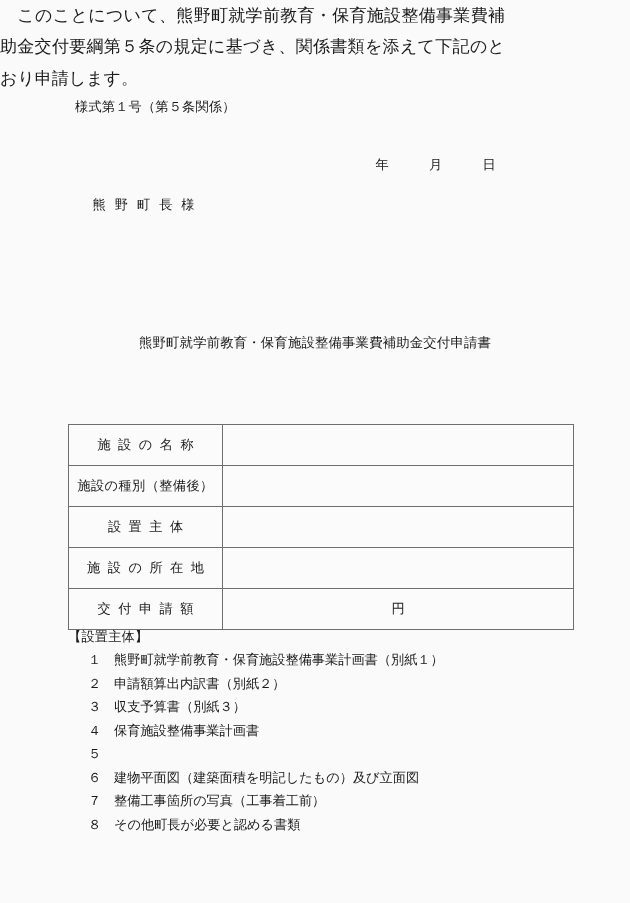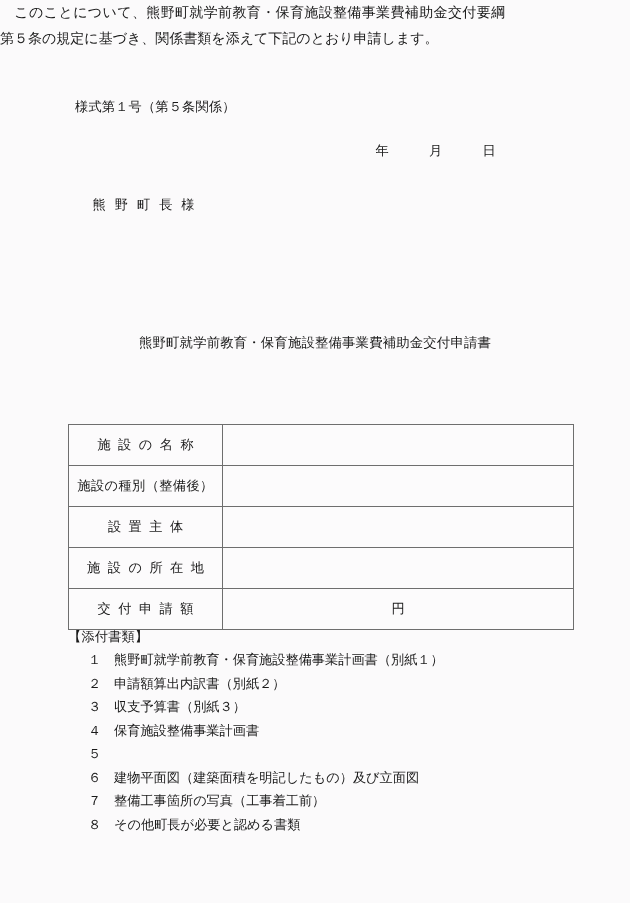--- a/index.html
+++ b/index.html
@@ -35,21 +35,21 @@
 
   
   .form-no {
     left: 75px;
     top: 97px;
   }
 
   
   .date-line {
     left: 0;
-    top: 141px;
+    top: 155px;
     width: 578px;
     text-align: right;
     padding-right: 82px;
     box-sizing: border-box;
     white-space: pre;
   }
 
   
   .addressee {
     left: 75px;
@@ -82,21 +82,21 @@
     font-size: 13.4px;
     letter-spacing: 0.15px;
     margin-top: 39px;
   }
 
   
   .body-para {
     left: 68px;
     top: 351px;
     width: 505px;
-    font-size: 14px;
+    font-size: 17px;
     line-height: 1.85;
     white-space: pre-wrap;
     text-align: justify;
   }
 
   
   .form-table {
     position: absolute;
     left: 68px;
     top: 424px;
@@ -197,21 +197,21 @@
           <td class="label"><span class="wide">施設の所在地</span></td>
           <td class="value"></td>
         </tr>
         <tr>
           <td class="label"><span class="wide">交付申請額</span></td>
           <td class="value">円</td>
         </tr>
       </tbody>
   </table>
 
-  <div class="txt attach-head">【添付書類】</div>
+  <div class="txt attach-head">【設置主体】</div>
 
   <ul class="attach-list">
       <li><span class="num">１</span><span class="item-text">熊野町就学前教育・保育施設整備事業計画書（別紙１）</span></li>
       <li><span class="num">２</span><span class="item-text">申請額算出内訳書（別紙２）</span></li>
       <li><span class="num">３</span><span class="item-text">収支予算書（別紙３）</span></li>
       <li><span class="num">４</span><span class="item-text">保育施設整備事業計画書</span></li>
       <li><span class="num">５</span></li>
       <li><span class="num">６</span><span class="item-text">建物平面図（建築面積を明記したもの）及び立面図</span></li>
       <li><span class="num">７</span><span class="item-text">整備工事箇所の写真（工事着工前）</span></li>
       <li><span class="num">８</span><span class="item-text">その他町長が必要と認める書類</span></li>

